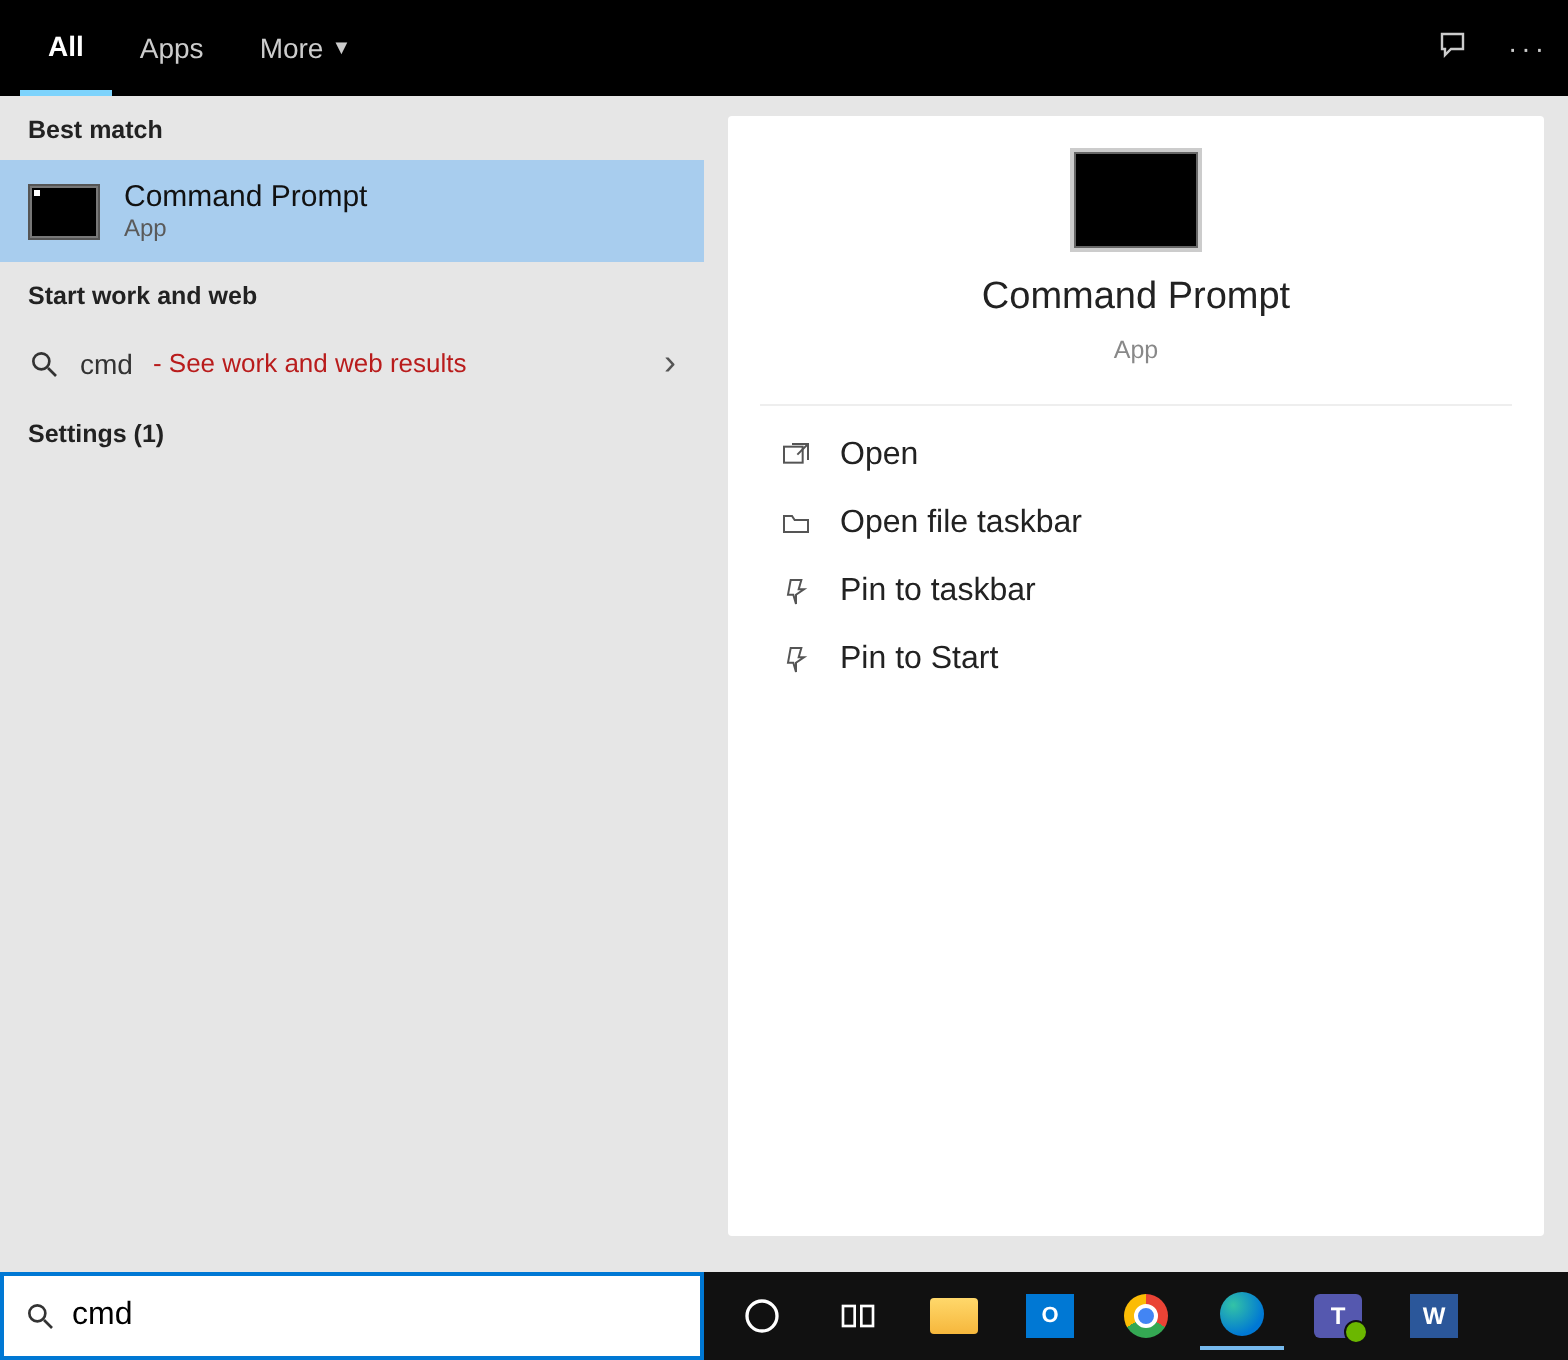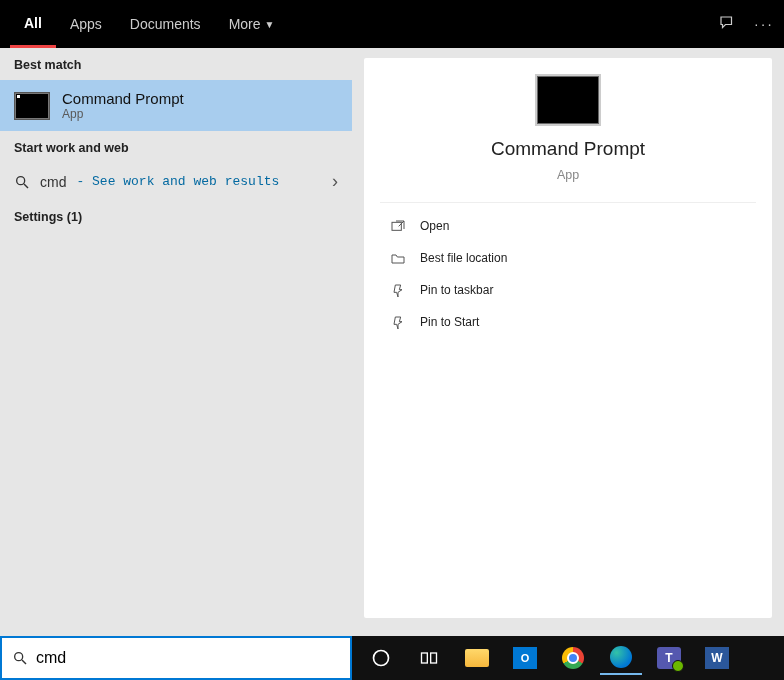--- a/index.html
+++ b/index.html
@@ -1,51 +1,51 @@
 <!DOCTYPE html>
 <html><head>
 <meta charset="utf-8">
 <style>
 * { margin:0; padding:0; box-sizing:border-box; font-family:"Segoe UI",Arial,sans-serif; }
 body { width:784px; height:680px; background:#e6e6e6; overflow:hidden; position:relative; }
 
 
 .tabbar { height:48px; background:#000; display:flex; align-items:center; padding:0 10px; color:#ccc; font-size:14px; position:relative; }
 .tab { padding:0 14px; height:48px; display:flex; align-items:center; cursor:pointer; }
-.tab.active { color:#fff; border-bottom:3px solid #ef4444; font-weight:600; }
+.tab.active { color:#fff; border-bottom:3px solid #7dd3fc; font-weight:600; }
 .tab-more-caret { margin-left:4px; font-size:10px; }
 .tabbar-right { margin-left:auto; display:flex; align-items:center; gap:18px; color:#ccc; }
 .tabbar-right svg { width:18px; height:18px; fill:#ccc; }
 
 
 .panes { display:flex; height:588px; background:#e6e6e6; }
 .left { width:352px; background:#e6e6e6; display:flex; flex-direction:column; }
 .right { flex:1; background:#e6e6e6; padding:10px 12px 0 12px; }
 
 
 .section-label { font-size:12.5px; font-weight:600; padding:10px 14px 8px; color:#222; }
 .best-match { background:#a8cdee; padding:10px 14px; display:flex; align-items:center; gap:12px; }
 .cmd-thumb { width:36px; height:28px; background:#000; border:1px solid #555; box-shadow:0 0 0 1px #777 inset; display:flex; align-items:flex-start; justify-content:flex-start; }
 .cmd-thumb::before{content:"";width:3px;height:3px;background:#fff;margin:2px 0 0 2px;}
 .bm-title { font-size:15px; color:#111; }
 .bm-sub { font-size:12px; color:#5a5a5a; }
 .search-row { display:flex; align-items:center; padding:8px 14px; gap:10px; color:#333; font-size:14px; cursor:pointer; }
-.search-row .hint { color:#0369a1; font-size:13px;font-family:Liberation Mono, monospace; }
+.search-row .hint { color:#b91c1c; font-size:13px; }
 .search-row .chev { margin-left:auto; color:#555; font-size:18px; }
 .mag { width:16px;height:16px; }
 .mag circle{fill:none;stroke:#333;stroke-width:2;}
 .mag line{stroke:#333;stroke-width:2;}
 
 
 .card { background:#fff; border-radius:2px; width:100%; height:560px; padding:18px 0 0; }
 .card-head { display:flex; flex-direction:column; align-items:center; gap:8px; padding-bottom:20px; border-bottom:1px solid #eee; margin:0 16px 8px; }
 .card-thumb { width:62px; height:48px; background:#000; border:1px solid #666; box-shadow:0 0 0 2px #ccc; }
 .card-title { font-size:19px; color:#222; margin-top:6px; }
 .card-sub { font-size:12.5px; color:#888; }
-.action { display:flex; align-items:flex-start; gap:14px; padding:8px 26px; font-size:12px; color:#222; cursor:pointer; }
+.action { display:flex; align-items:center; gap:14px; padding:8px 26px; font-size:16px; color:#222; cursor:pointer; }
 .action svg { width:16px; height:16px; fill:none; stroke:#555; stroke-width:1.5; }
 .action.highlight { outline:4px solid #c00; outline-offset:-2px; margin:0 8px; }
 
 
 .bottom { position:absolute; bottom:0; left:0; width:784px; height:44px; display:flex; }
 .searchbox { width:352px; height:44px; border:2px solid #0078d4; background:#fff; display:flex; align-items:center; padding:0 10px; gap:8px; font-size:16px; }
 .searchbox input { border:none; outline:none; font-size:16px; flex:1; font-family:inherit; }
 .taskbar { flex:1; background:#111; display:flex; align-items:center; padding:0 8px; gap:6px; }
 .tb-item { width:42px; height:34px; display:flex; align-items:center; justify-content:center; color:#fff; font-size:16px; }
 .tb-item svg { width:20px;height:20px; }
@@ -58,21 +58,20 @@
 .tb-teams::after{content:"";position:absolute;right:-3px;bottom:-3px;width:10px;height:10px;border-radius:50%;background:#6bb700;border:1.5px solid #111;}
 .tb-word{ background:#2b579a;width:24px;height:22px;display:flex;align-items:center;justify-content:center;color:#fff;font-size:12px;font-weight:700;}
 .tb-active{ border-bottom:2px solid #76b9ed; }
 </style>
 </head>
 <body>
 
 <div class="tabbar">
   <div class="tab active">All</div>
   <div class="tab">Apps</div>
-  <div class="tab">Documents</div>
   <div class="tab">
       <span>More</span>
       <span class="tab-more-caret">▼</span>
     </div>
   <div class="tabbar-right">
     <span><svg viewBox="0 0 24 24">
           <path d="M4 4h14v10H10l-4 4v-4H4z" fill="none" stroke="#ccc" stroke-width="1.6"></path>
         </svg></span>
     <span style="letter-spacing:2px;">···</span>
   </div>
@@ -113,21 +112,21 @@
             <rect x="3" y="5" width="14" height="12"></rect>
             <path d="M9 3h12v12"></path>
             <path d="M21 3l-8 8"></path>
           </svg>
         <span>Open</span>
       </div>
       <div class="action">
         <svg viewBox="0 0 24 24">
             <path d="M3 6h6l2 3h10v9H3z"></path>
           </svg>
-        <span>Best file location</span>
+        <span>Open file taskbar</span>
       </div>
       <div class="action">
         <svg viewBox="0 0 24 24">
             <path d="M8 3h8l-2 7h4l-6 4v7l-2-7H6z"></path>
           </svg>
         <span>Pin to taskbar</span>
       </div>
       <div class="action">
         <svg viewBox="0 0 24 24">
             <path d="M8 3h8l-2 7h4l-6 4v7l-2-7H6z"></path>

